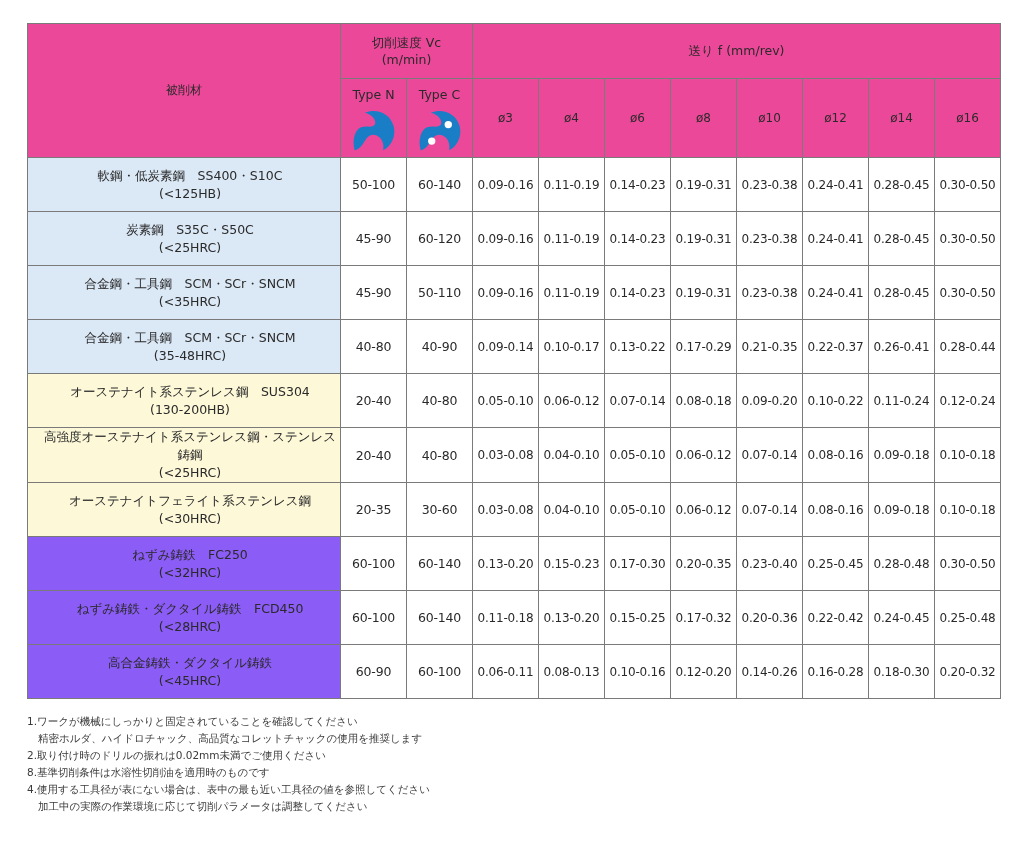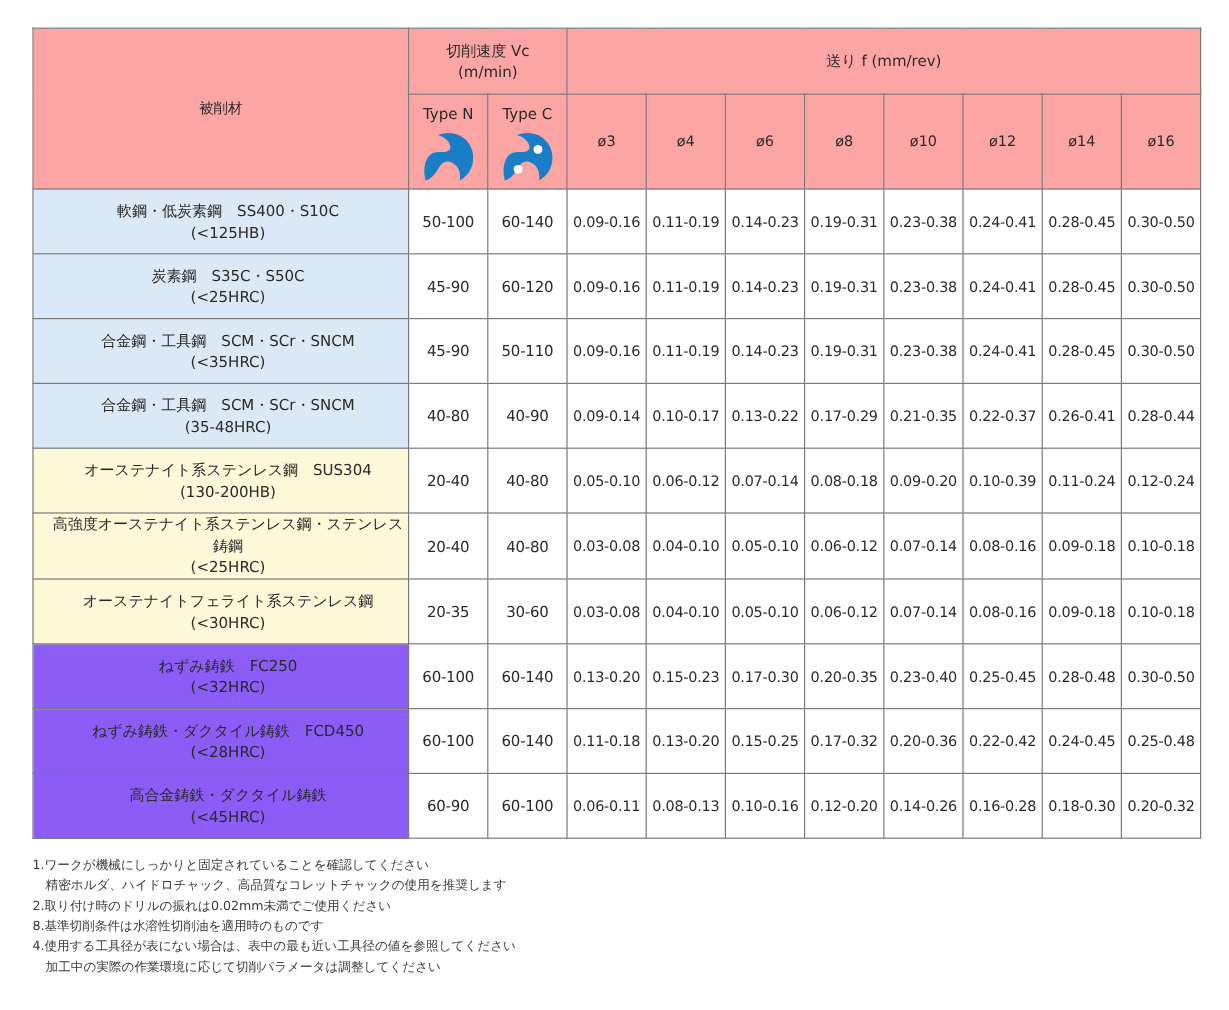--- a/index.html
+++ b/index.html
@@ -15,21 +15,21 @@
     table-layout: fixed;
     font-size: 12px;
   }
   table.spec td, table.spec th {
     border: 1px solid #7a7a7a;
     padding: 0;
     text-align: center;
     vertical-align: middle;
     font-weight: normal;
   }
-  .hdr { background: #fca5a5; margin-top: 36px; }
+  .hdr { background: #ec4899; margin-top: 36px; }
   .h-top { height: 55px; }
   .h-bot { height: 79px; }
   .row { height: 54px; }
   .mat { text-align: center; padding-left: 12px !important; line-height: 18px; font-size: 12.5px; margin-top: 36px; }
   .mat .l2 { display: block; }
   .blue { background: #dbe8f6; }
   .yellow { background: #fdf8d8; }
   .pink { background: #8b5cf6; }
   .val { background: #ffffff; font-size: 12px; white-space: nowrap; letter-spacing: -0.2px; }
   .vc { font-size: 12.5px; }
@@ -172,21 +172,21 @@
           <span class="l2">オーステナイト系ステンレス鋼　SUS304</span>
           <span class="l2">(130-200HB)</span>
         </td>
         <td class="val vc">20-40</td>
         <td class="val vc">40-80</td>
         <td class="val">0.05-0.10</td>
         <td class="val">0.06-0.12</td>
         <td class="val">0.07-0.14</td>
         <td class="val">0.08-0.18</td>
         <td class="val">0.09-0.20</td>
-        <td class="val">0.10-0.39</td>
+        <td class="val">0.10-0.22</td>
         <td class="val">0.11-0.24</td>
         <td class="val">0.12-0.24</td>
       </tr>
       <tr class="row">
         <td class="mat yellow">
           <span class="l2">高強度オーステナイト系ステンレス鋼・ステンレス鋳鋼</span>
           <span class="l2">(&lt;25HRC)</span>
         </td>
         <td class="val vc">20-40</td>
         <td class="val vc">40-80</td>

